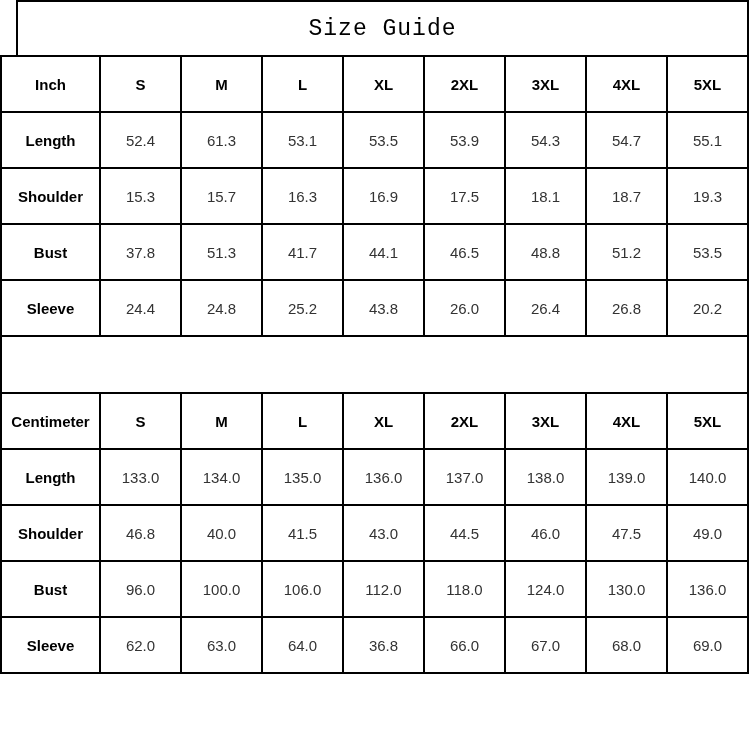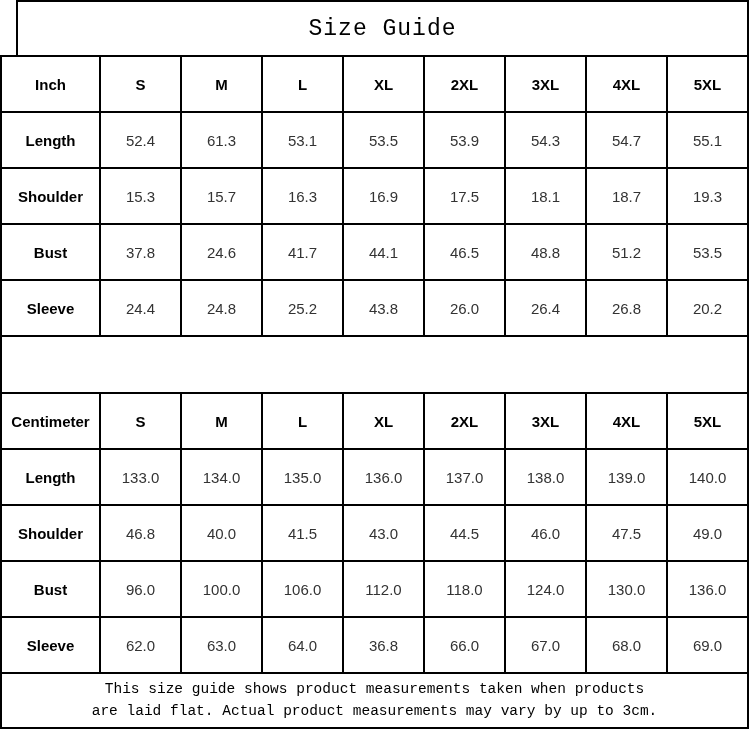--- a/index.html
+++ b/index.html
@@ -111,21 +111,21 @@
           <td>16.3</td>
           <td>16.9</td>
           <td>17.5</td>
           <td>18.1</td>
           <td>18.7</td>
           <td>19.3</td>
         </tr>
         <tr>
           <th>Bust</th>
           <td>37.8</td>
-          <td>24.6</td>
+          <td>51.3</td>
           <td>41.7</td>
           <td>44.1</td>
           <td>46.5</td>
           <td>48.8</td>
           <td>51.2</td>
           <td>53.5</td>
         </tr>
         <tr>
           <th>Sleeve</th>
           <td>24.4</td>
@@ -208,18 +208,14 @@
           <td>64.0</td>
           <td>36.8</td>
           <td>66.0</td>
           <td>67.0</td>
           <td>68.0</td>
           <td>69.0</td>
         </tr>
       </tbody>
     </table>
 
-  <div class="footer">
-    <div>This size guide shows product measurements taken when products</div>
-    <div>are laid flat. Actual product measurements may vary by up to 3cm.</div>
-  </div>
 
 </div>
 
 </body></html>

